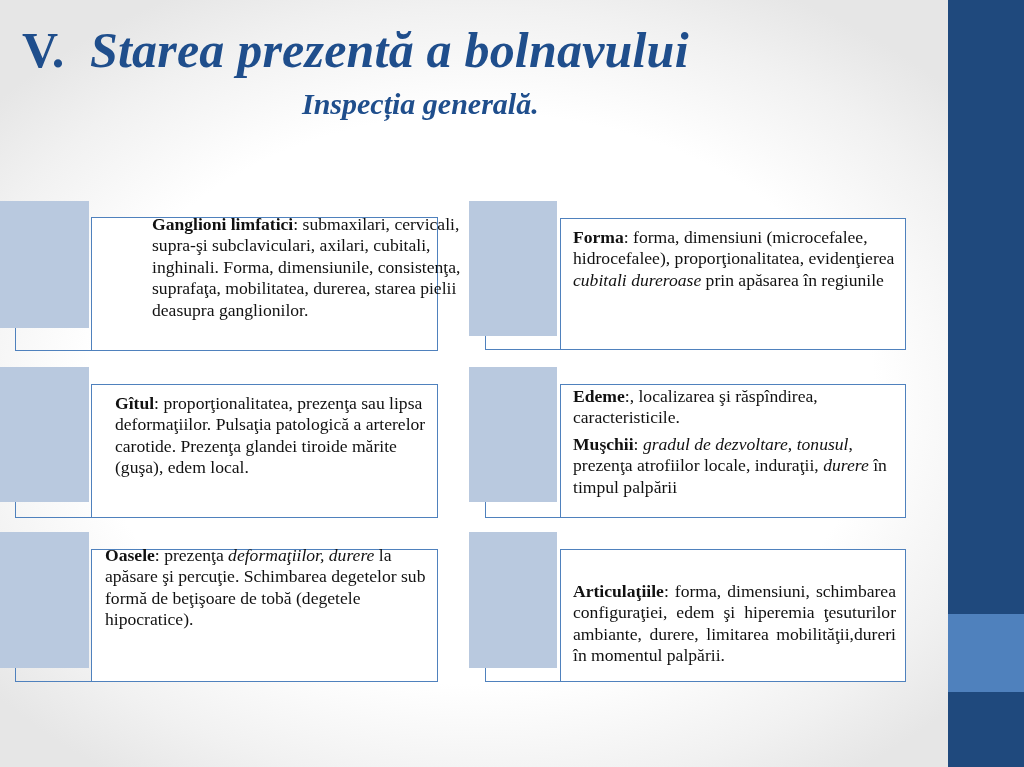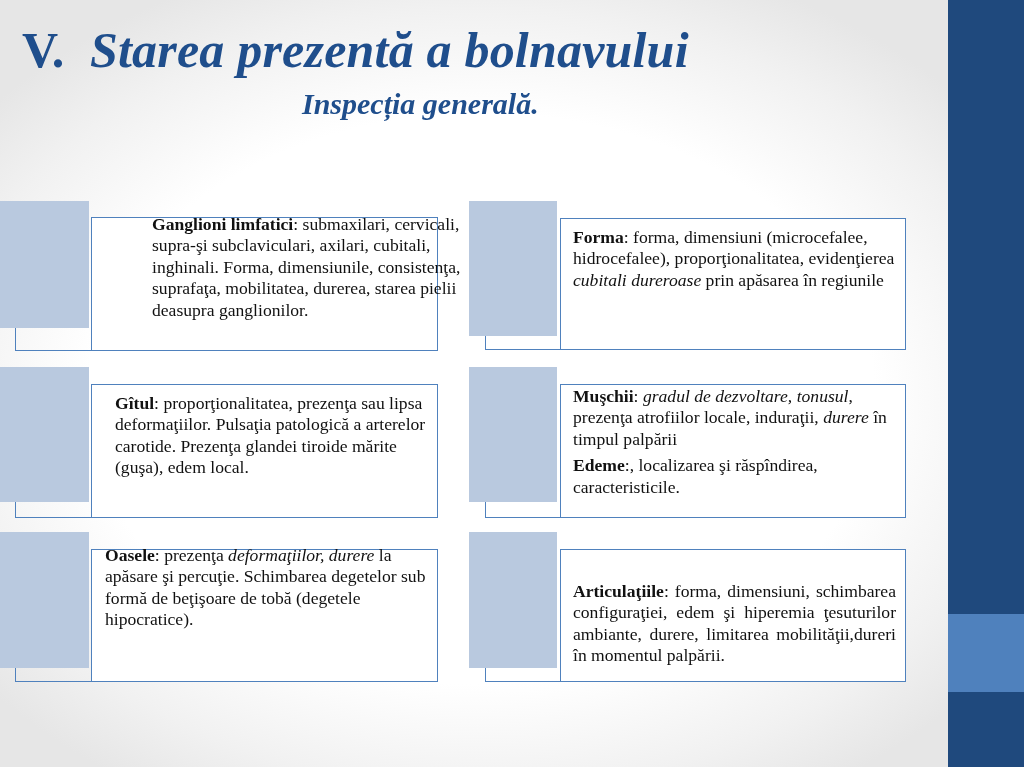--- a/index.html
+++ b/index.html
@@ -95,22 +95,22 @@
     <div class="text" style="left:573px; top:227px; width:322px;">
       <p><b>Forma</b><span>: forma,  dimensiuni (microcefalee, hidrocefalee), proporţionalitatea, evidenţierea </span><i>cubitali dureroase</i><span> prin apăsarea în regiunile</span></p>
     </div>
   </div>
 
   <div class="panel">
     <div class="leg" style="left:485px; top:480px; width:100px; height:38px;"></div>
     <div class="frame" style="left:560px; top:384px; width:346px; height:134px;"></div>
     <div class="block" style="left:469px; top:367px; width:88px; height:135px;"></div>
     <div class="text" style="left:573px; top:386px; width:325px;">
+      <p><b>Edeme</b><span>:, localizarea şi răspîndirea, caracteristicile.</span></p>
       <p><b>Muşchii</b><span>: </span><i>gradul de dezvoltare, tonusul</i><span>, prezenţa atrofiilor locale, induraţii, </span><i>durere</i><span> în timpul palpării</span></p>
-      <p><b>Edeme</b><span>:, localizarea şi răspîndirea, caracteristicile.</span></p>
     </div>
   </div>
 
   <div class="panel">
     <div class="leg" style="left:485px; top:640px; width:100px; height:42px;"></div>
     <div class="frame" style="left:560px; top:549px; width:346px; height:133px;"></div>
     <div class="block" style="left:469px; top:532px; width:88px; height:136px;"></div>
     <div class="text justify" style="left:573px; top:557px; width:323px;">
       <p><b>Articulaţiile</b><span>: forma, dimensiuni, schimbarea configuraţiei, edem şi hiperemia ţesuturilor ambiante, durere, limitarea mobilităţii,dureri în momentul palpării.</span></p>
     </div>

